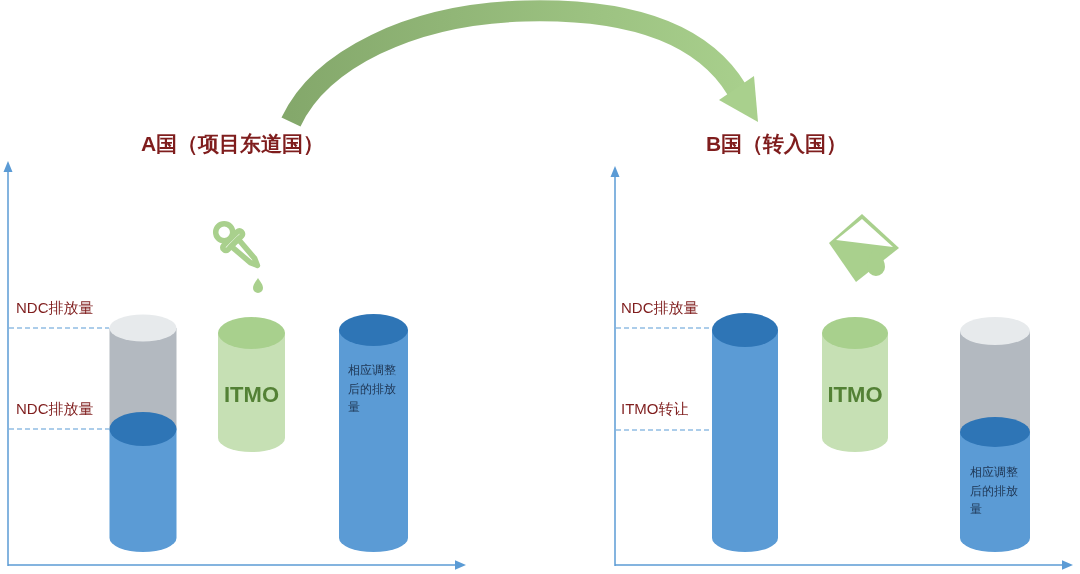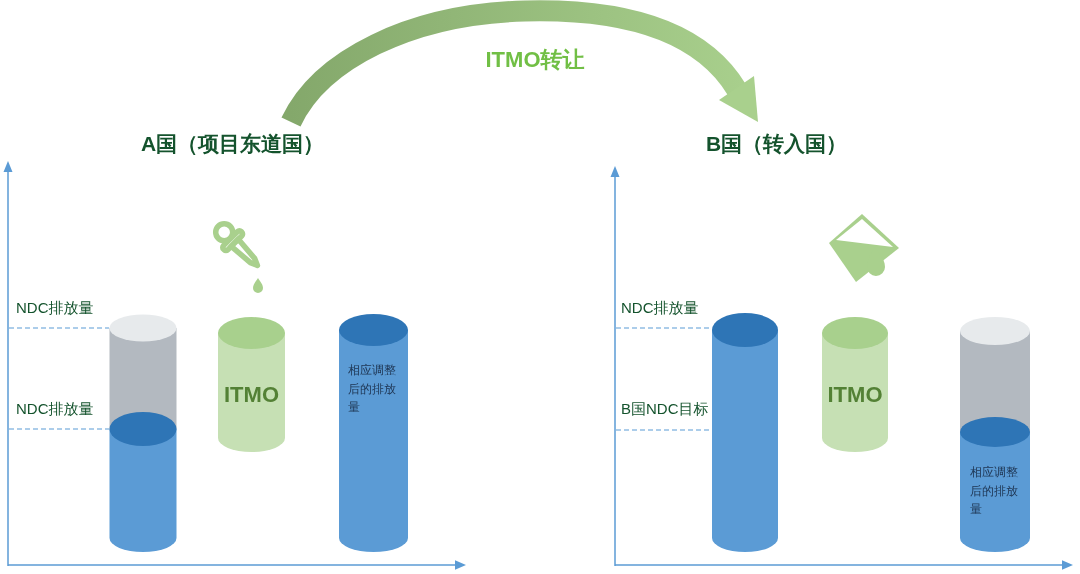--- a/index.html
+++ b/index.html
@@ -1,21 +1,21 @@
 <!DOCTYPE html>
 <html><head>
 <meta charset="utf-8">
 <style>
   html,body{margin:0;padding:0;background:#fff;}
   #stage{
     position:relative;width:1080px;height:574px;background:#ffffff;overflow:hidden;
     font-family:"Liberation Sans",sans-serif;
   }
   #shapes{position:absolute;left:0;top:0;z-index:0;}
-  .lbl{position:absolute;z-index:2;color:#14532d;white-space:nowrap;}
+  .lbl{position:absolute;z-index:2;color:#7f1d1d;white-space:nowrap;}
   .lbl-axis{font-size:15px;}
   .lbl-title{font-size:21px;font-weight:bold;text-align:center;}
   .lbl-transfer{font-size:22px;font-weight:bold;text-align:center;}
   .lbl-itmo{font-size:22px;font-weight:bold;text-align:center;}
   .lbl-adjusted{
     font-size:12px;line-height:18.5px;width:50px;white-space:normal;
     word-break:break-all;text-align:left;
   }
 </style>
 </head>
@@ -101,33 +101,32 @@
       </g>
 
       <g>
         <path d="M 829,243 L 862,214 L 899,248 L 856,282 Z" fill="#a9d08d"></path>
         <path d="M 862,219 L 893,247 L 836,240 Z" fill="#ffffff"></path>
         <path d="M 875,247 C 880,255 885,259.5 885,267 A 9,9 0 1 1 867,267 C 867,259.5 871,254 875,247 Z" fill="#a9d08d"></path>
       </g>
     </g>
   </svg>
 
-  <div class="lbl lbl-transfer" style="left: 420px; top: 45px; width: 230px; color: rgb(113, 191, 69);">ITMO转让</div>
 
   <div class="lbl lbl-title" style="left:90px;top:130px;width:285px;">A国（项目东道国）</div>
 
   <div class="lbl lbl-title" style="left:634px;top:130px;width:285px;text-align:center;">B国（转入国）</div>
 
   <div class="lbl lbl-axis" style="left:16px;top:299px;">NDC排放量</div>
 
   <div class="lbl lbl-axis" style="left:16px;top:400px;">NDC排放量</div>
 
   <div class="lbl lbl-axis" style="left:621px;top:299px;">NDC排放量</div>
 
-  <div class="lbl lbl-axis" style="left:621px;top:400px;">B国NDC目标</div>
+  <div class="lbl lbl-axis" style="left:621px;top:400px;">ITMO转让</div>
 
   <div class="lbl lbl-itmo" style="left: 217px; top: 382px; width: 69px; color: rgb(83, 129, 53);">ITMO</div>
 
   <div class="lbl lbl-itmo" style="left: 821px; top: 382px; width: 68px; color: rgb(83, 129, 53);">ITMO</div>
 
   <div class="lbl lbl-adjusted" style="left: 348px; top: 361px; color: rgb(30, 53, 83);">相应调整后的排放量</div>
 
   <div class="lbl lbl-adjusted" style="left: 970px; top: 463px; color: rgb(30, 53, 83);">相应调整后的排放量</div>
 
 </div>

